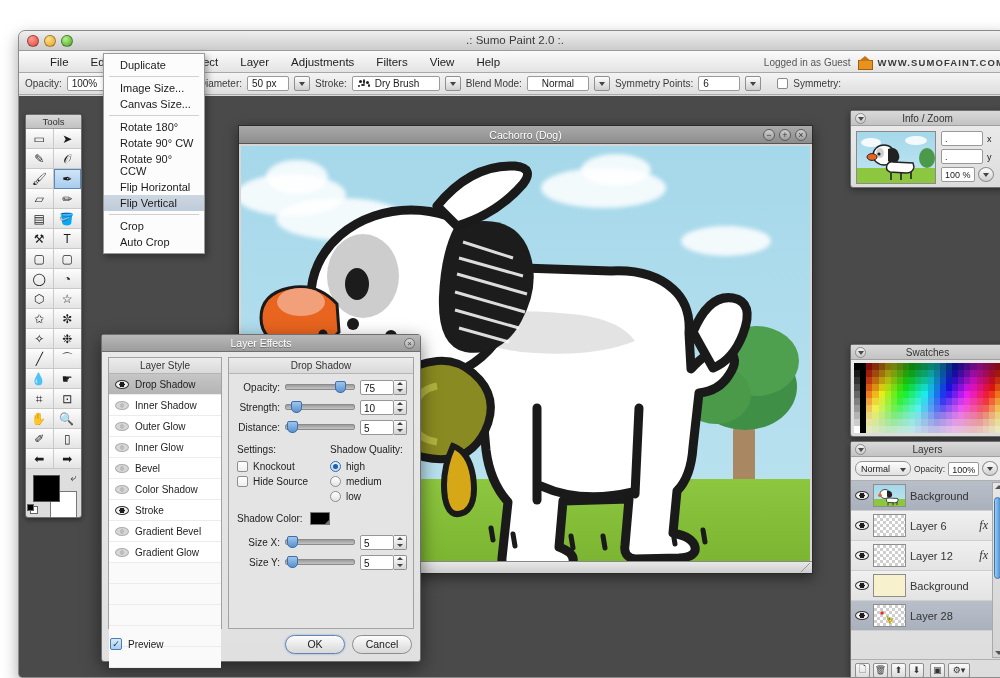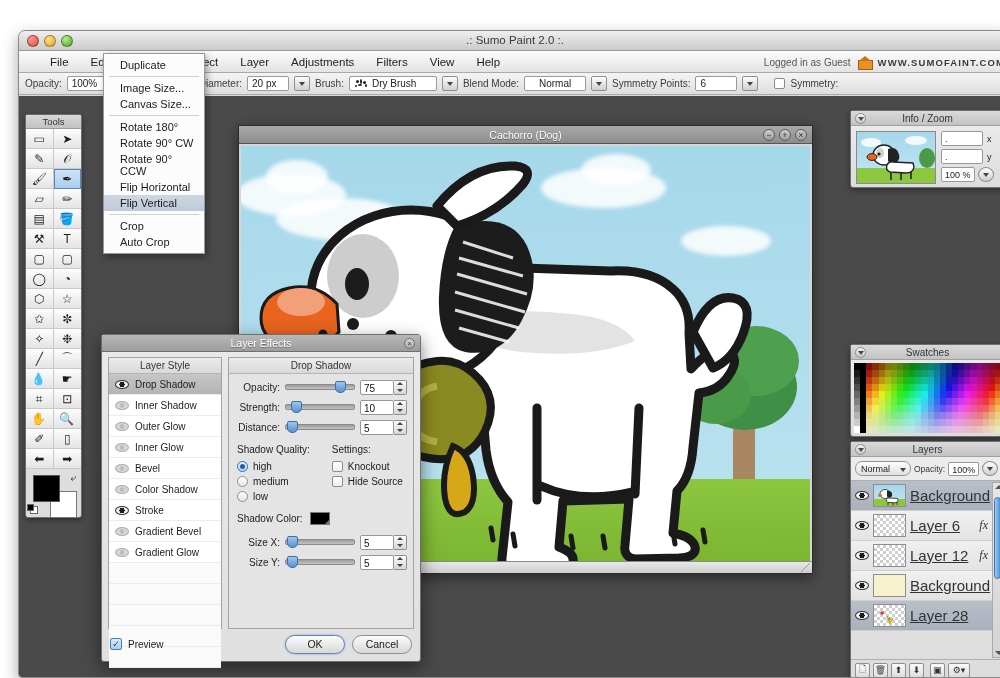--- a/index.html
+++ b/index.html
@@ -235,21 +235,21 @@
   .blendsel:after{content:"";position:absolute;right:4px;top:6px;border-left:3px solid transparent;border-right:3px solid transparent;border-top:4px solid #444;}
   .opacbox{width:31px;height:14px;background:#fff;border:1px solid #999;border-radius:2px;font-size:9px;text-align:center;line-height:14px;}
   .layer-list{ position:relative; border-top:1px solid #b0b0b0; border-bottom:1px solid #b0b0b0; overflow:hidden;}
   .lrow{height:30px;display:flex;align-items:center;gap:4px;padding-left:4px;
     border-bottom:1px solid #cfcfcf; background:linear-gradient(#f0f0f0,#e3e3e3); position:relative;}
   .lrow.sel{background:linear-gradient(#b9bfc9,#a9b1bd);}
   .lthumb{width:33px;height:23px;border:1px solid #8e8e8e;overflow:hidden;position:relative;
     background-image:linear-gradient(45deg,#cfcfcf 25%,transparent 25%,transparent 75%,#cfcfcf 75%),
       linear-gradient(45deg,#cfcfcf 25%,#fff 25%,#fff 75%,#cfcfcf 75%);
     background-size:6px 6px; background-position:0 0,3px 3px;}
-  .lname{font-size:15px;color:#333;text-decoration:underline;}
+  .lname{font-size:11px;color:#333;}
   .fx{position:absolute;right:16px;font-style:italic;font-size:12px;color:#333;font-family:Liberation Serif, serif;}
   .lscroll{position:absolute;right:1px;top:1px;width:11px;bottom:1px;background:linear-gradient(#e6e6e6,#d4d4d4);border:1px solid #a9a9a9;}
   .lthumbbar{position:absolute;left:1px;top:14px;right:1px;height:82px;border-radius:5px;
     background:linear-gradient(to right,#9ecbf0,#4f93d4);border:1px solid #3d74ad;}
   .sarrow{position:absolute;left:2px;width:0;height:0;border-left:4px solid transparent;border-right:4px solid transparent;}
   .layers-foot{height:20px;display:flex;align-items:center;gap:3px;padding:0 4px;}
   .lbtn{width:15px;height:15px;border:1px solid #8f8f8f;border-radius:2px;
     background:linear-gradient(#fbfbfb,#dcdcdc);display:flex;align-items:center;justify-content:center;font-size:9px;color:#333;}
 </style>
 </head>
@@ -281,23 +281,23 @@
       <span class="homeicon"></span>
       <span class="wwwlink">WWW.SUMOFAINT.COM</span>
     </div>
   </div>
 
   <div class="optbar">
     <span class="olabel">Opacity:</span>
     <div class="ofield" style="width:40px">100%</div>
     <span style="width:82px"></span>
     <span class="olabel">Diameter:</span>
-    <div class="ofield" style="width:42px">20 px</div>
+    <div class="ofield" style="width:42px">50 px</div>
     <div class="ddbtn"></div>
-    <span class="olabel">Brush:</span>
+    <span class="olabel">Stroke:</span>
     <div class="ofield" style="width:88px">
       <span class="brushpreview">
         <i style="left:2px;top:2px;width:3px;height:3px"></i>
           <i style="left:6px;top:1px;width:2px;height:5px"></i>
         <i style="left:9px;top:3px;width:3px;height:3px"></i>
           <i style="left:4px;top:6px;width:4px;height:2px"></i>
         <i style="left:11px;top:6px;width:2px;height:3px"></i>
           <i style="left:1px;top:7px;width:2px;height:2px"></i>
       </span>
       <span>Dry Brush</span>
@@ -550,46 +550,46 @@
                 <div class="numbox">5</div>
                 <div class="spin">
                   <i class="u"></i>
                   <i class="d"></i>
                 </div>
               </div>
             </div>
 
           <div style="display:flex; margin:8px 0 0 8px; gap:22px;">
             <div>
+              <div class="grp-title">Settings:</div>
+              <div id="settings-list" style="margin-top:4px">
+                  <div class="optrow">
+                    <span class="cbox"></span>
+                    <span>Knockout</span>
+                  </div>
+                  <div class="optrow">
+                    <span class="cbox"></span>
+                    <span>Hide Source</span>
+                  </div>
+                </div>
+            </div>
+            <div>
               <div class="grp-title">Shadow Quality:</div>
               <div id="quality-list" style="margin-top:4px">
                   <div class="optrow">
                     <span class="radio on"></span>
                     <span>high</span>
                   </div>
                   <div class="optrow">
                     <span class="radio"></span>
                     <span>medium</span>
                   </div>
                   <div class="optrow">
                     <span class="radio"></span>
                     <span>low</span>
-                  </div>
-                </div>
-            </div>
-            <div>
-              <div class="grp-title">Settings:</div>
-              <div id="settings-list" style="margin-top:4px">
-                  <div class="optrow">
-                    <span class="cbox"></span>
-                    <span>Knockout</span>
-                  </div>
-                  <div class="optrow">
-                    <span class="cbox"></span>
-                    <span>Hide Source</span>
                   </div>
                 </div>
             </div>
           </div>
 
           <div style="display:flex;align-items:center;gap:7px;margin:8px 0 0 8px">
             <span class="grp-title">Shadow Color:</span>
             <div class="shadow-color"></div>
           </div>
 

